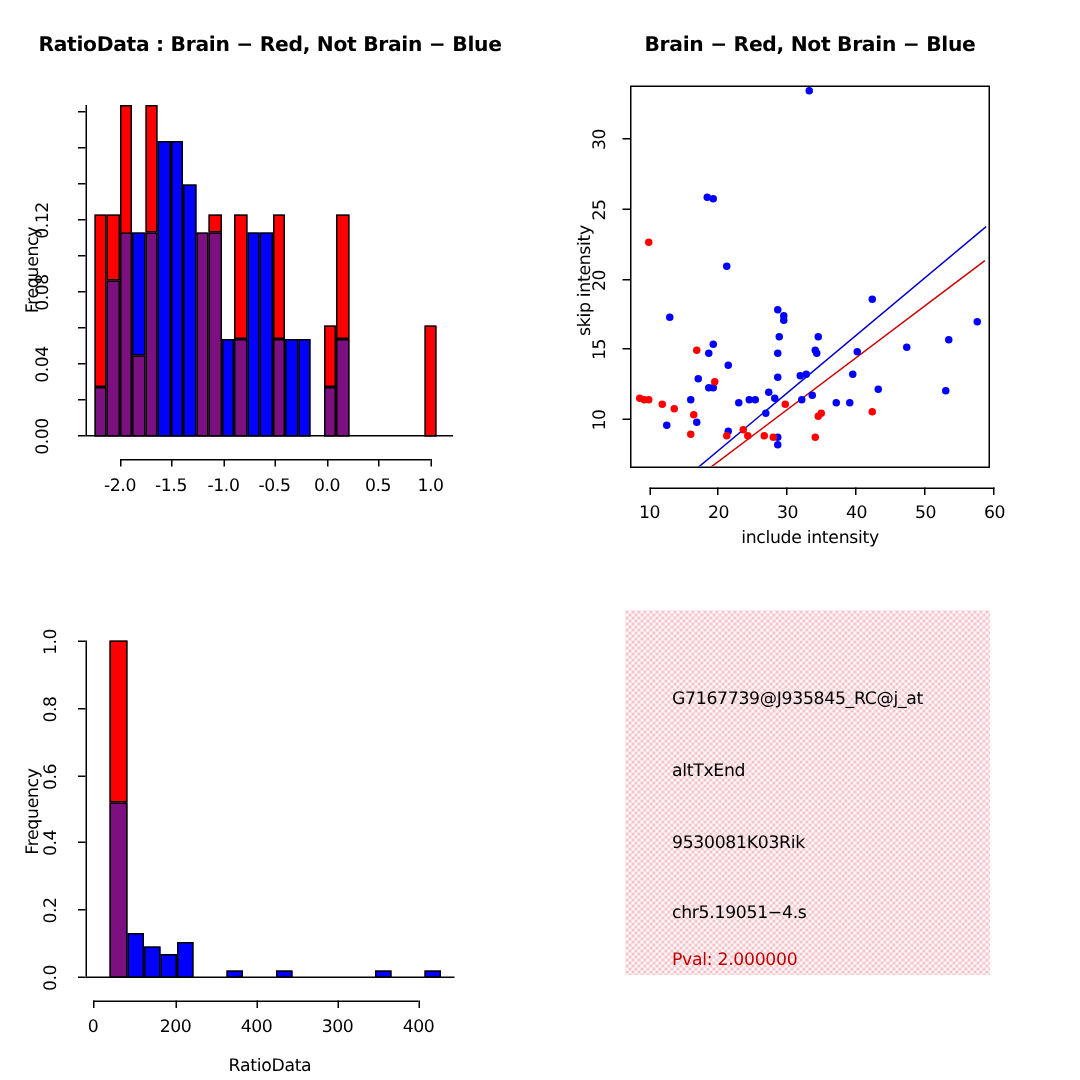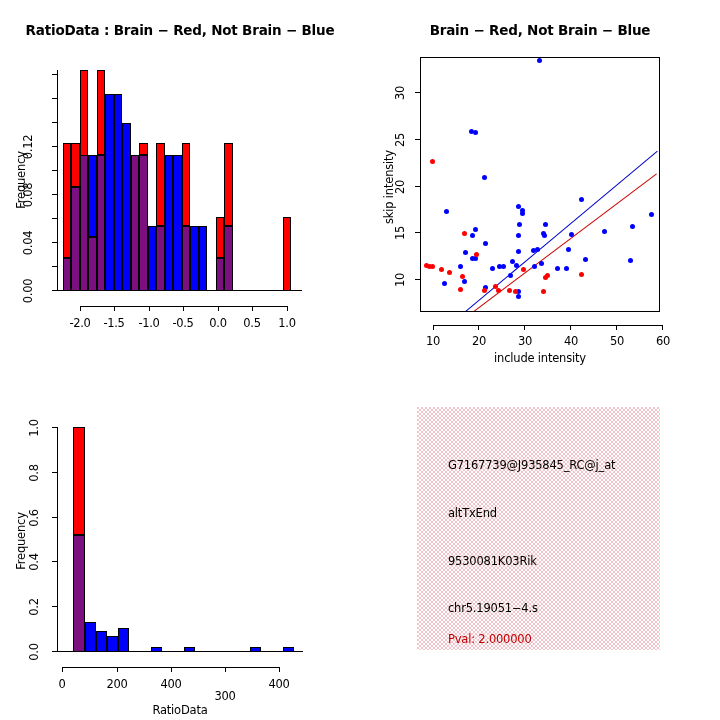--- a/index.html
+++ b/index.html
@@ -282,21 +282,21 @@
   <div class="axis-line" style="left:62px;top:307px;width:217px;height:1px;"></div>
   <div class="tick" style="left:62px;top:307px;width:1px;height:5px;"></div>
   <div class="tick" style="left:117px;top:307px;width:1px;height:5px;"></div>
   <div class="tick" style="left:171px;top:307px;width:1px;height:5px;"></div>
   <div class="tick" style="left:225px;top:307px;width:1px;height:5px;"></div>
   <div class="tick" style="left:279px;top:307px;width:1px;height:5px;"></div>
 
   <div class="ticklabel xl" style="left:47px;top:317px;width:30px;">0</div>
   <div class="ticklabel xl" style="left:102px;top:317px;width:30px;">200</div>
   <div class="ticklabel xl" style="left:156px;top:317px;width:30px;">400</div>
-  <div class="ticklabel xl" style="left:210px;top:329px;width:30px;">300</div>
+  <div class="ticklabel xl" style="left:210px;top:317px;width:30px;">300</div>
   <div class="ticklabel xl" style="left:264px;top:317px;width:30px;">400</div>
 
   <div class="axtitle" style="left:57px;top:343px;width:246px;">RatioData</div>
 </div>
 
 <div class="panel p-br">
   <div class="infopanel">
     <div class="infoline" style="left:31px;top:51px;">G7167739@J935845_RC@j_at</div>
     <div class="infoline" style="left:31px;top:99px;">altTxEnd</div>
     <div class="infoline" style="left:31px;top:147px;">9530081K03Rik</div>

